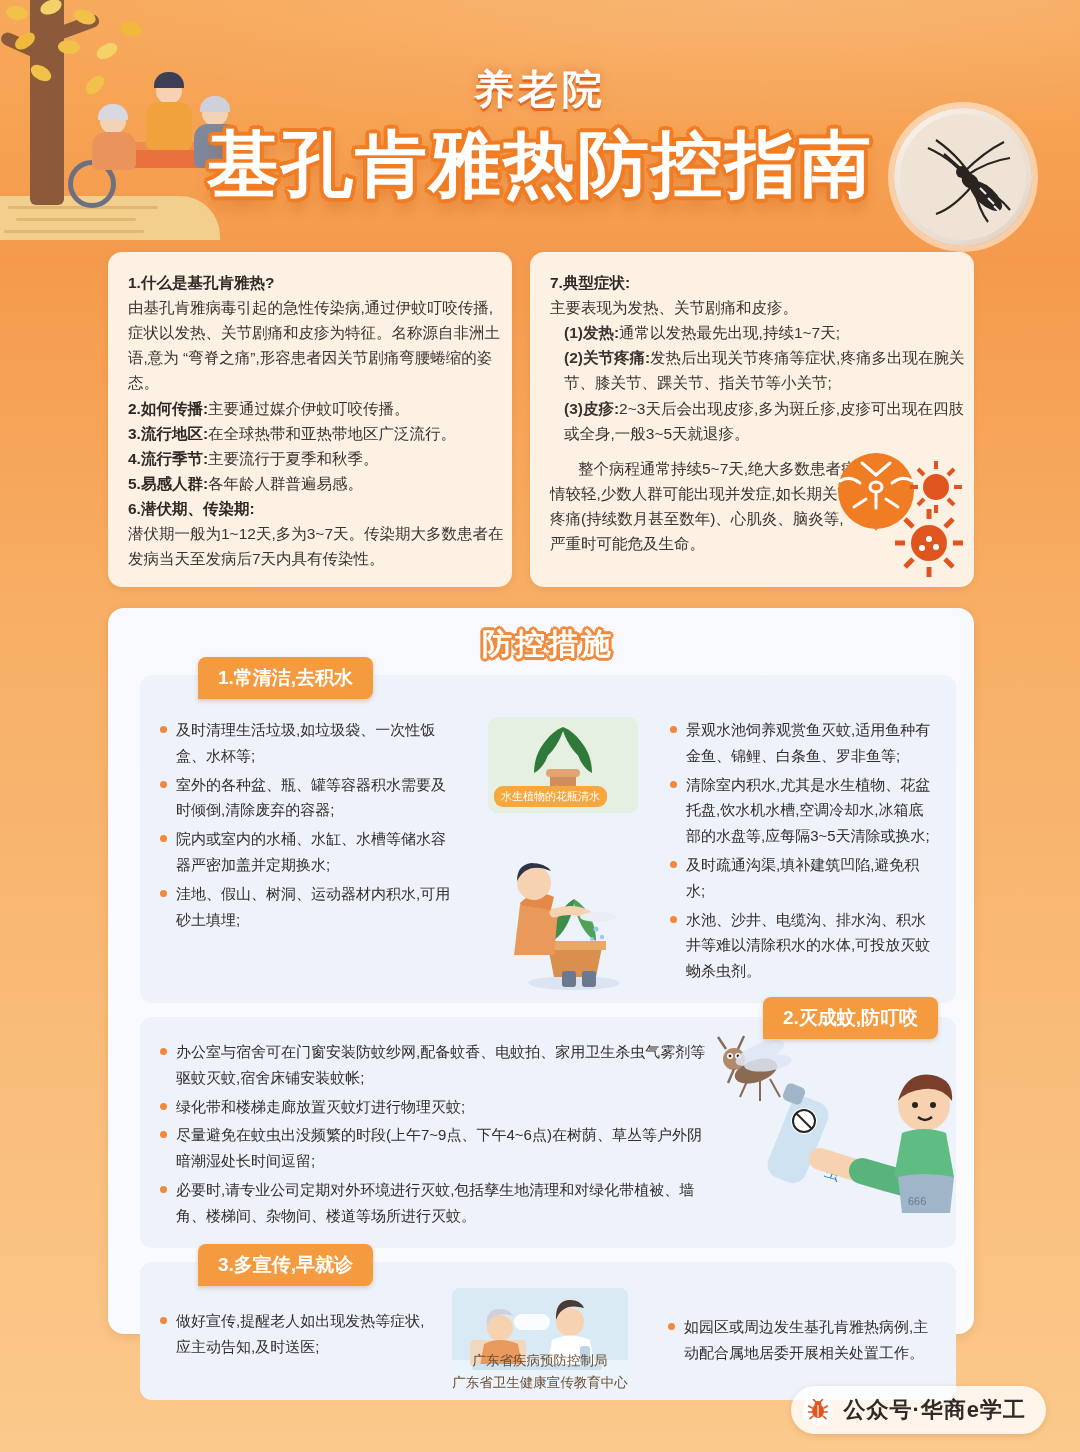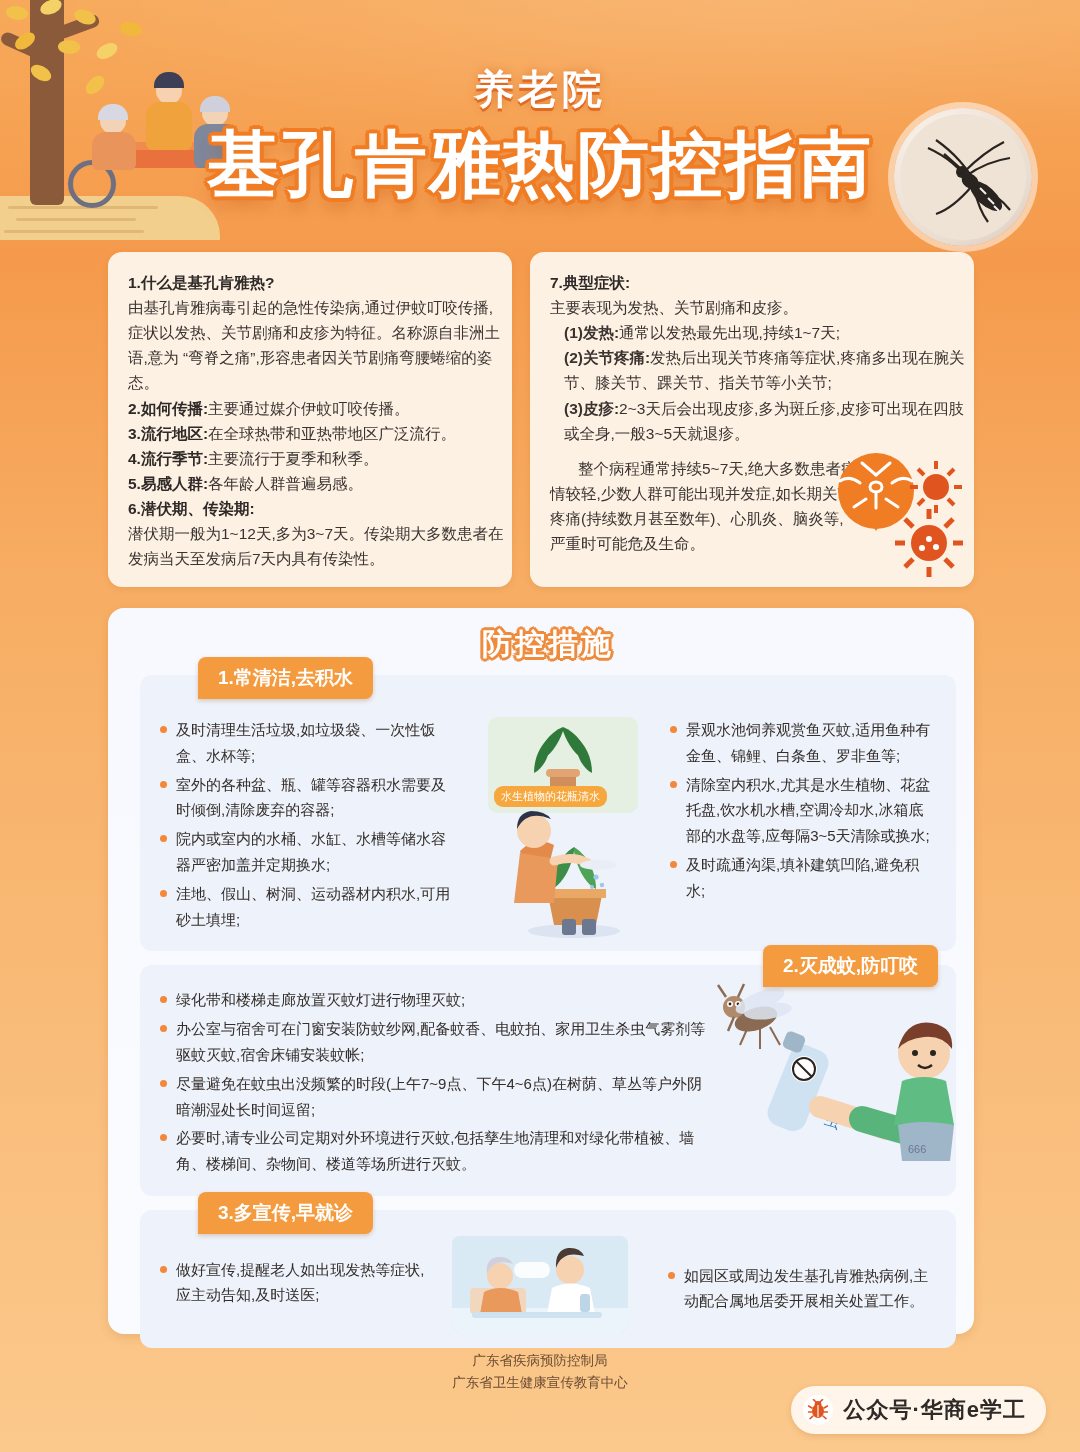--- a/index.html
+++ b/index.html
@@ -398,30 +398,31 @@
             </g>
           </svg>
         </div>
       </div>
 
       <div class="col2">
         <ul class="bl">
           <li>景观水池饲养观赏鱼灭蚊,适用鱼种有金鱼、锦鲤、白条鱼、罗非鱼等;</li>
           <li>清除室内积水,尤其是水生植物、花盆托盘,饮水机水槽,空调冷却水,冰箱底部的水盘等,应每隔3~5天清除或换水;</li>
           <li>及时疏通沟渠,填补建筑凹陷,避免积水;</li>
+          <li>水池、沙井、电缆沟、排水沟、积水井等难以清除积水的水体,可投放灭蚊蚴杀虫剂。</li>
         </ul>
       </div>
     </div>
   </div>
 
   <div class="panel panel2">
     <div class="tag tag-pos-right">2.灭成蚊,防叮咬</div>
     <ul class="bl">
+      <li>办公室与宿舍可在门窗安装防蚊纱网,配备蚊香、电蚊拍、家用卫生杀虫气雾剂等驱蚊灭蚊,宿舍床铺安装蚊帐;</li>
       <li>绿化带和楼梯走廊放置灭蚊灯进行物理灭蚊;</li>
-      <li>办公室与宿舍可在门窗安装防蚊纱网,配备蚊香、电蚊拍、家用卫生杀虫气雾剂等驱蚊灭蚊,宿舍床铺安装蚊帐;</li>
       <li>尽量避免在蚊虫出没频繁的时段(上午7~9点、下午4~6点)在树荫、草丛等户外阴暗潮湿处长时间逗留;</li>
       <li>必要时,请专业公司定期对外环境进行灭蚊,包括孳生地清理和对绿化带植被、墙角、楼梯间、杂物间、楼道等场所进行灭蚊。</li>
     </ul>
 
     <div class="mosq-spray">
       <svg width="250" height="210" viewBox="0 0 250 210" aria-hidden="true">
 
         <g>
           <ellipse cx="44" cy="62" rx="22" ry="11" transform="rotate(-18 44 62)" fill="#8a6a52"></ellipse>
           <circle cx="22" cy="50" r="11" fill="#b08a6a"></circle>

